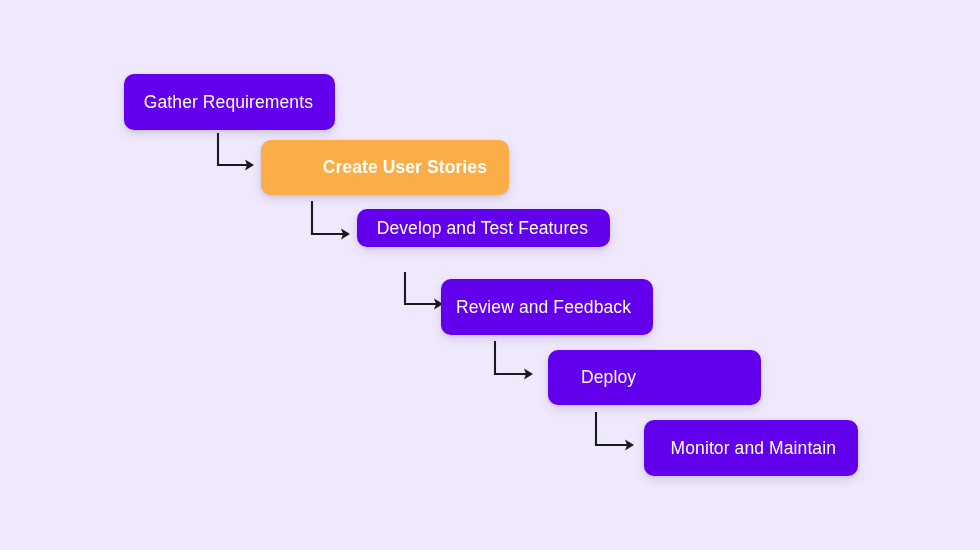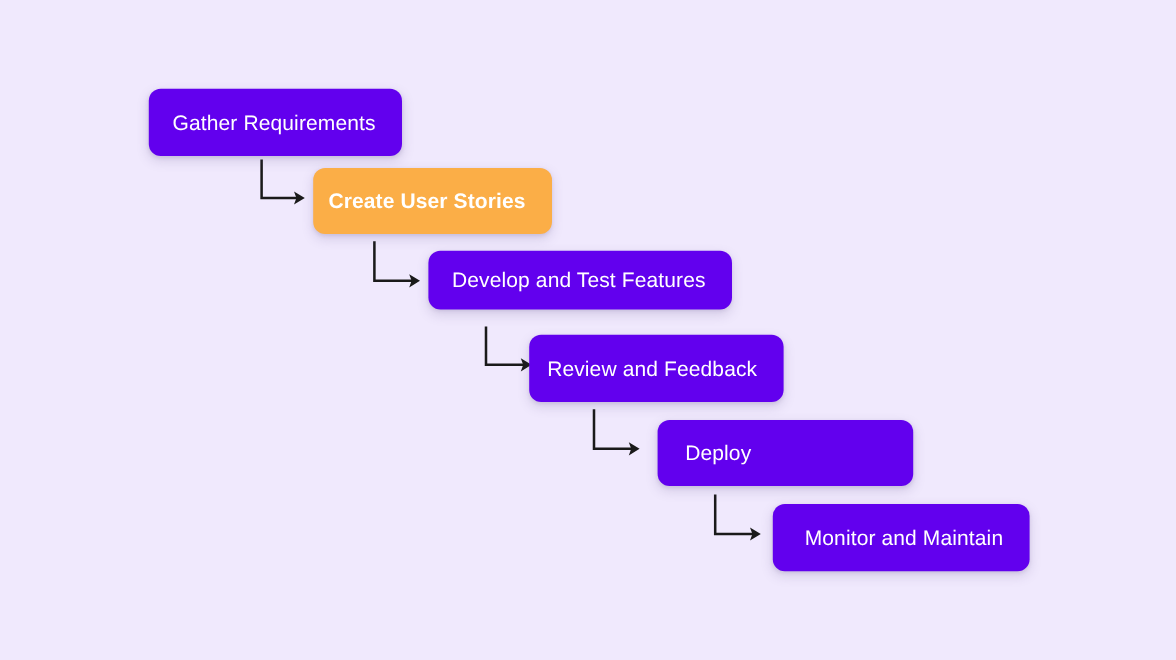--- a/index.html
+++ b/index.html
@@ -37,21 +37,21 @@
   .node.fill-orange {
     background: #fbae47;
     font-weight: 700;
   }
   .node.align-center {
     justify-content: flex-end;
     padding: 0 22px;
   }
   .node.align-left {
     justify-content: flex-start;
-    padding: 0 23px;
+    padding: 0 33px;
   }
   .node-label {
     display: block;
   }
   .connector {
     position: absolute;
     overflow: visible;
     pointer-events: none;
   }
   .connector path,
@@ -87,24 +87,24 @@
       <path d="M 12 12 L 12 45 L 44 45"></path>
       <path class="head" d="M 50 45 L 41 39.5 L 43 45 L 41 50.5 Z"></path>
     </svg>
     <svg class="connector" width="62" height="57" viewBox="0 0 62 57" style="left: 584px; top: 400px;">
       <path d="M 12 12 L 12 45 L 44 45"></path>
       <path class="head" d="M 50 45 L 41 39.5 L 43 45 L 41 50.5 Z"></path>
     </svg>
     <div class="node fill-purple align-center" style="left: 124px; top: 74px; width: 211px; height: 56px; background: rgb(98, 0, 238); color: rgb(255, 255, 255);">
       <span class="node-label">Gather Requirements</span>
     </div>
-    <div class="node fill-orange align-center" style="left: 261px; top: 140px; width: 199px; height: 55px; background: rgb(251, 174, 71); color: rgb(255, 255, 255);">
+    <div class="node fill-orange align-center" style="left: 261px; top: 140px; width: 248px; height: 55px; background: rgb(251, 174, 71); color: rgb(255, 255, 255);">
       <span class="node-label">Create User Stories</span>
     </div>
-    <div class="node fill-purple align-center" style="left: 357px; top: 209px; width: 253px; height: 49px; background: rgb(98, 0, 238); color: rgb(255, 255, 255);">
+    <div class="node fill-purple align-center" style="left: 357px; top: 209px; width: 253px; height: 38px; background: rgb(98, 0, 238); color: rgb(255, 255, 255);">
       <span class="node-label">Develop and Test Features</span>
     </div>
     <div class="node fill-purple align-center" style="left: 441px; top: 279px; width: 212px; height: 56px; background: rgb(98, 0, 238); color: rgb(255, 255, 255);">
       <span class="node-label">Review and Feedback</span>
     </div>
     <div class="node fill-purple align-left" style="left: 548px; top: 350px; width: 213px; height: 55px; background: rgb(98, 0, 238); color: rgb(255, 255, 255);">
       <span class="node-label">Deploy</span>
     </div>
     <div class="node fill-purple align-center" style="left: 644px; top: 420px; width: 214px; height: 56px; background: rgb(98, 0, 238); color: rgb(255, 255, 255);">
       <span class="node-label">Monitor and Maintain</span>

